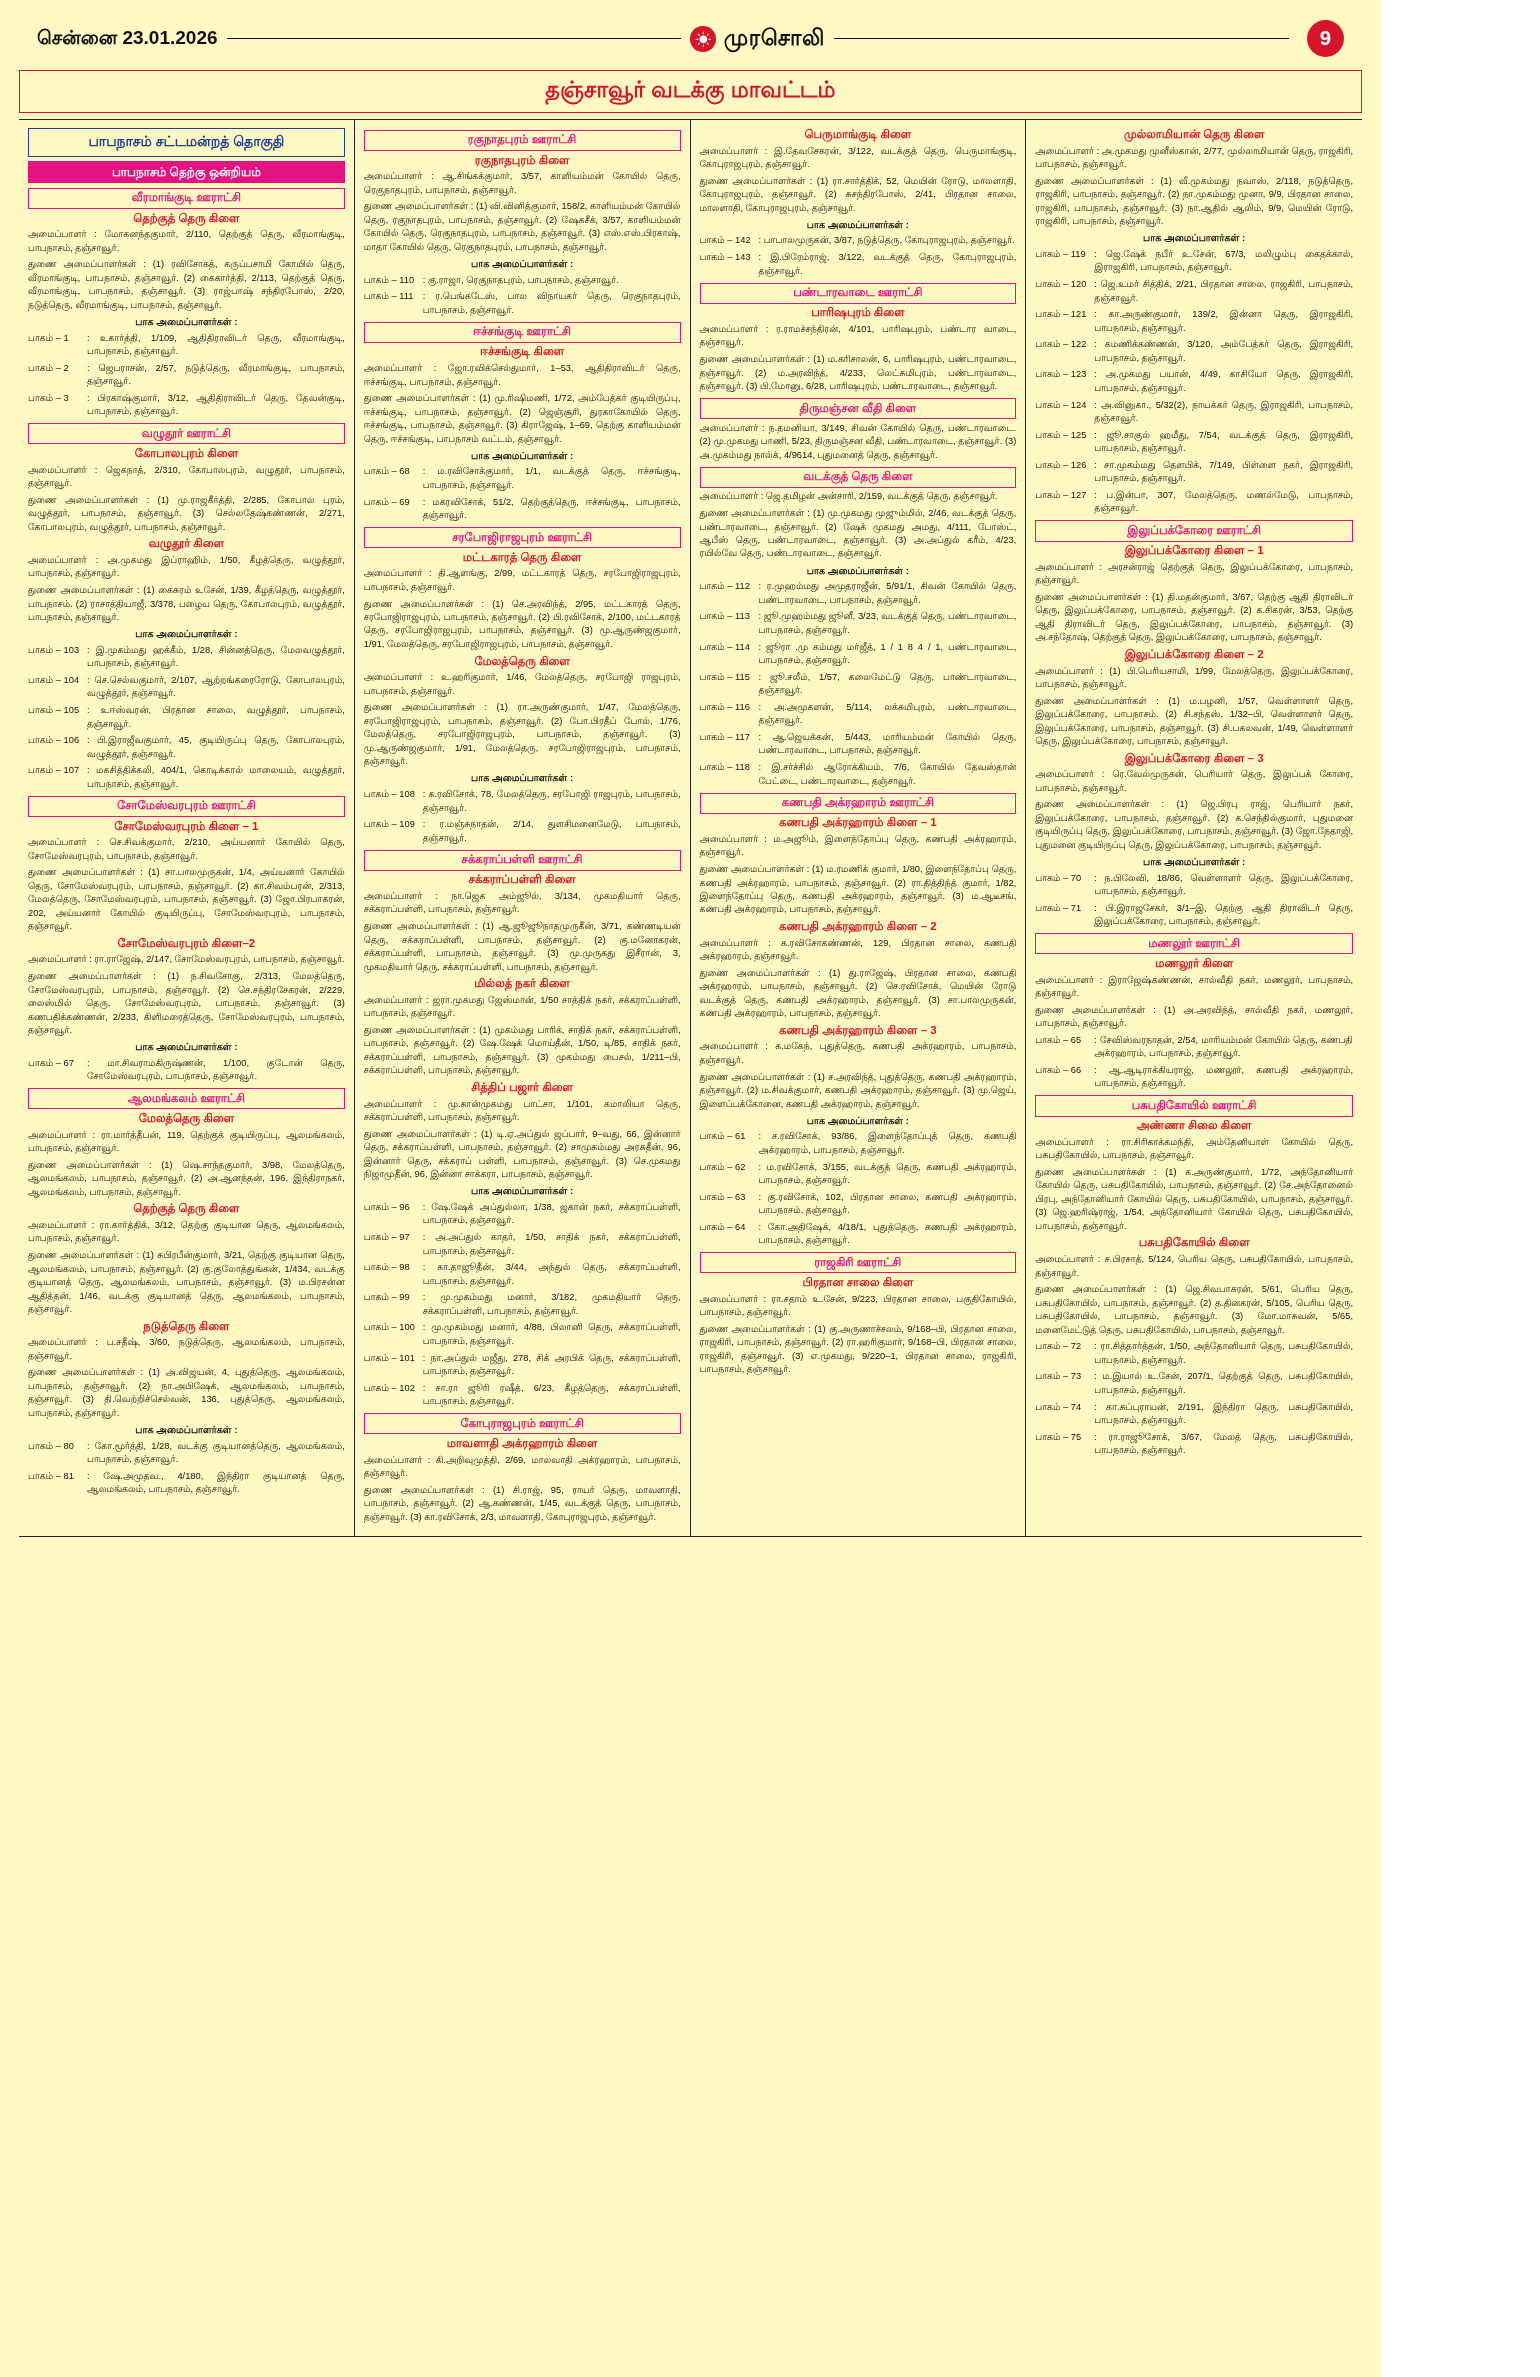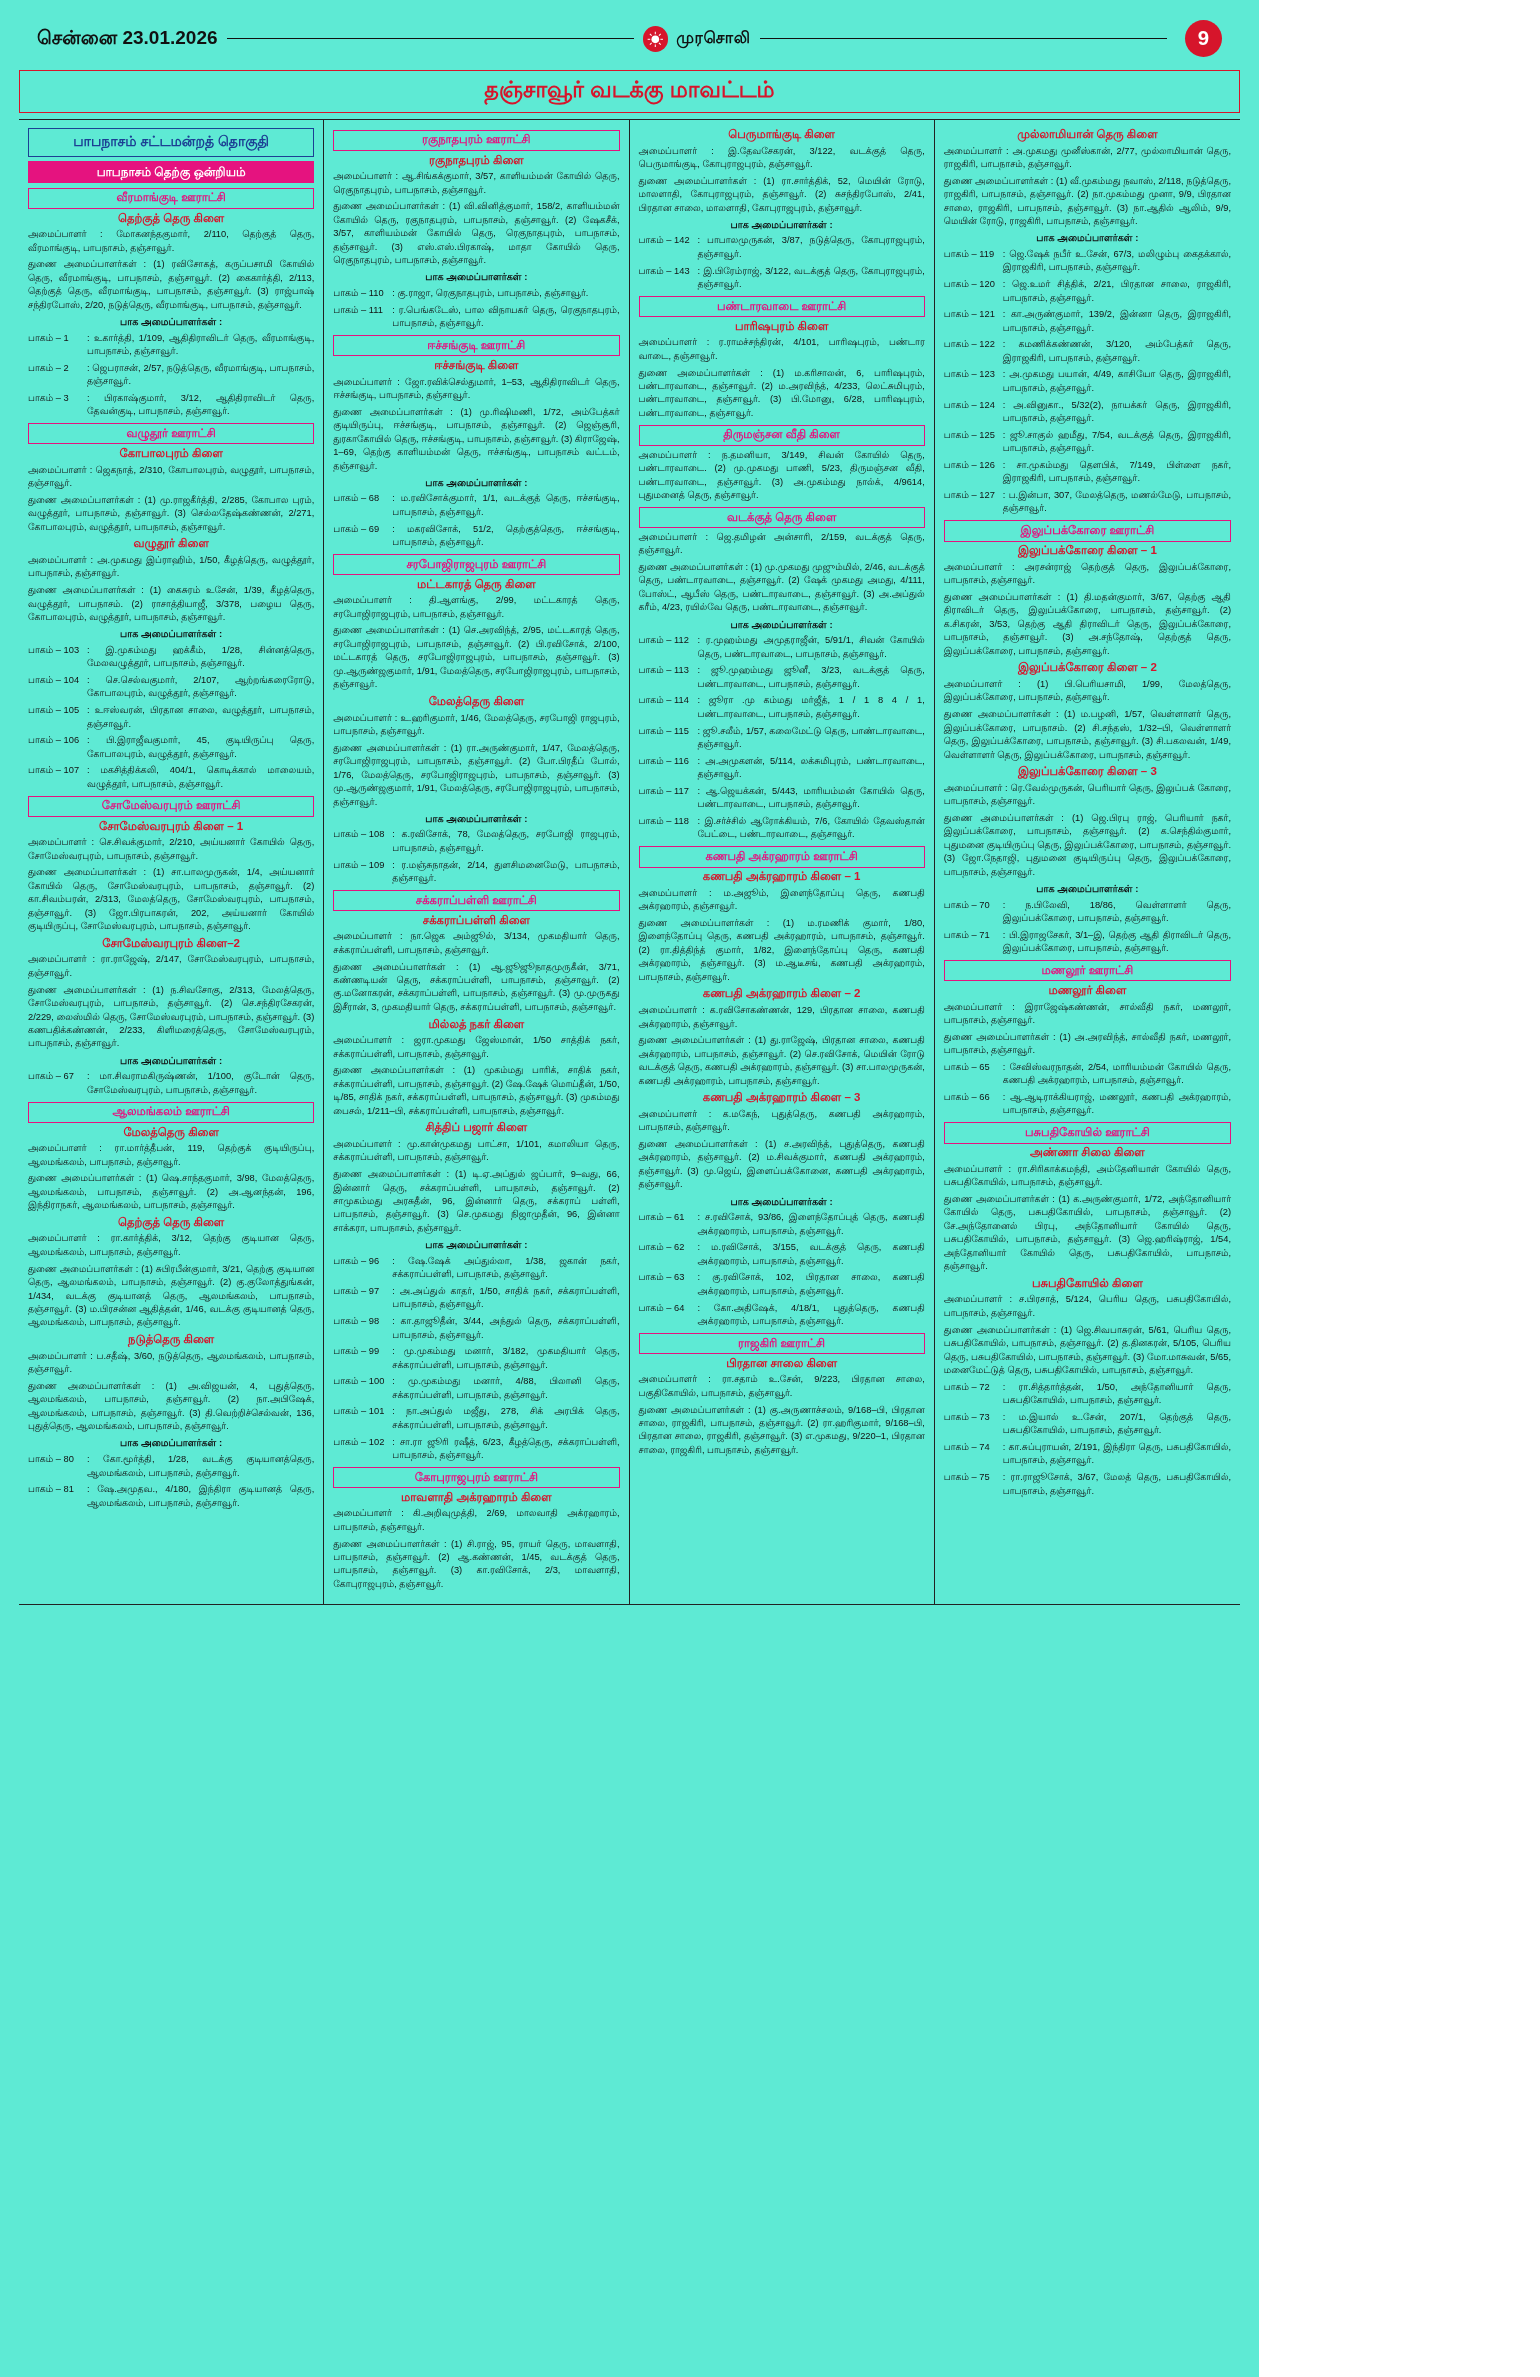--- a/index.html
+++ b/index.html
@@ -4,23 +4,23 @@
 <style>
   * { box-sizing: border-box; }
   html, body { margin:0; padding:0; }
   body {
     width: 1541px;
     background: #ffffff;
     font-family: "Liberation Sans", sans-serif;
     color: #111;
   }
   .page {
-    width: 1259px;
+    width: 1381px;
     min-height: 2377px;
-    background: #5eead4;
+    background: #fef9c3;
     padding: 16.6px 19px 12.8px 19px;
     position: relative;
   }
   
   .masthead {
     display: flex;
     align-items: center;
     justify-content: space-between;
     padding: 3.8px 18px 6.4px 18px;
   }
@@ -40,21 +40,21 @@
     display:flex; align-items:center; gap:7.7px;
     white-space: nowrap;
   }
   .logo-mark {
     width: 25.5px; height: 25.5px; border-radius: 50%;
     background: #d6152b;
     display:flex; align-items:center; justify-content:center;
     color:#fff; font-size:14px; line-height:1;
   }
   .logo-text {
-    font-size: 16px; font-weight: bold; color:#111; letter-spacing:0.6px;
+    font-size: 22px; font-weight: bold; color:#111; letter-spacing:0.6px;
   }
   .page-badge {
     width: 37px; height: 37px; border-radius: 50%;
     background:#d6152b; color:#fff;
     display:flex;align-items:center;justify-content:center;
     font-size: 20.4px; font-weight: bold;
     margin-left: 9px;
   }
   
   .district-band {

